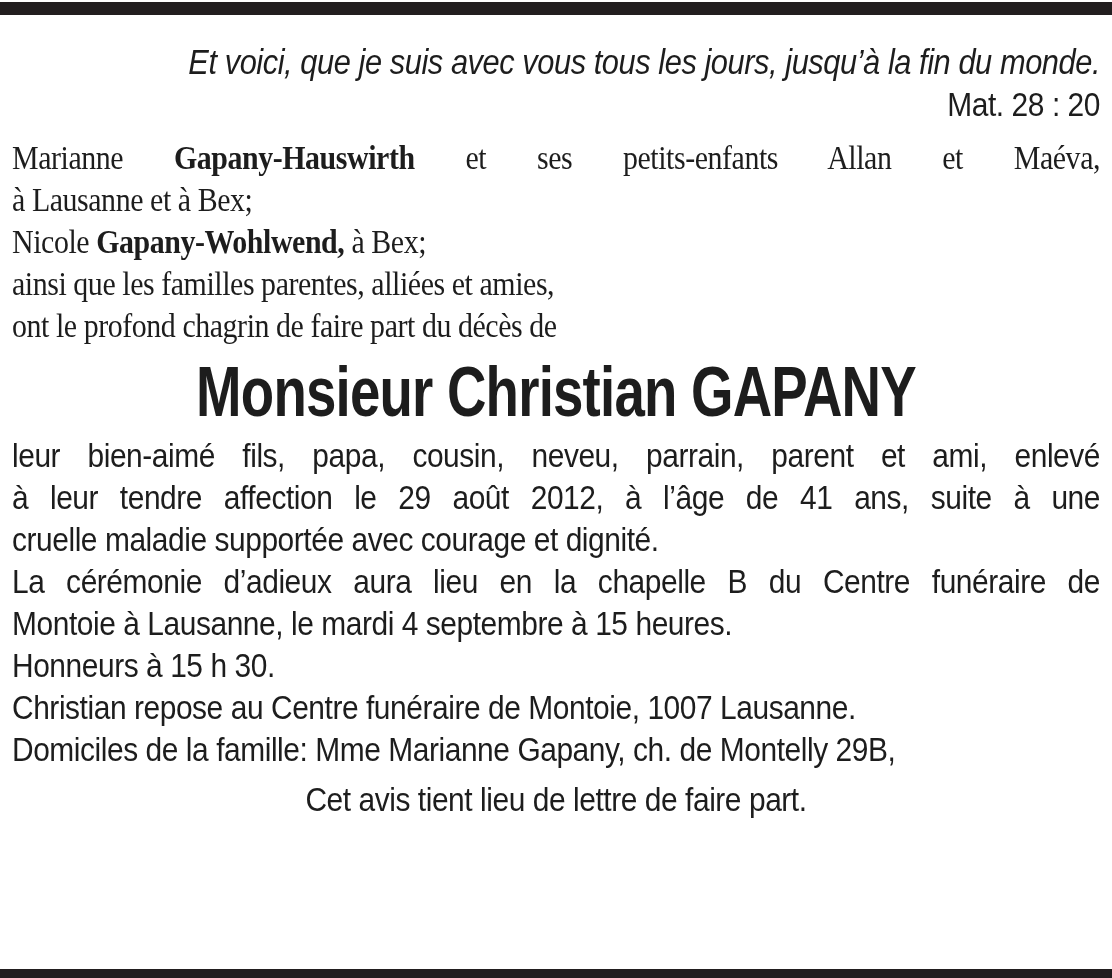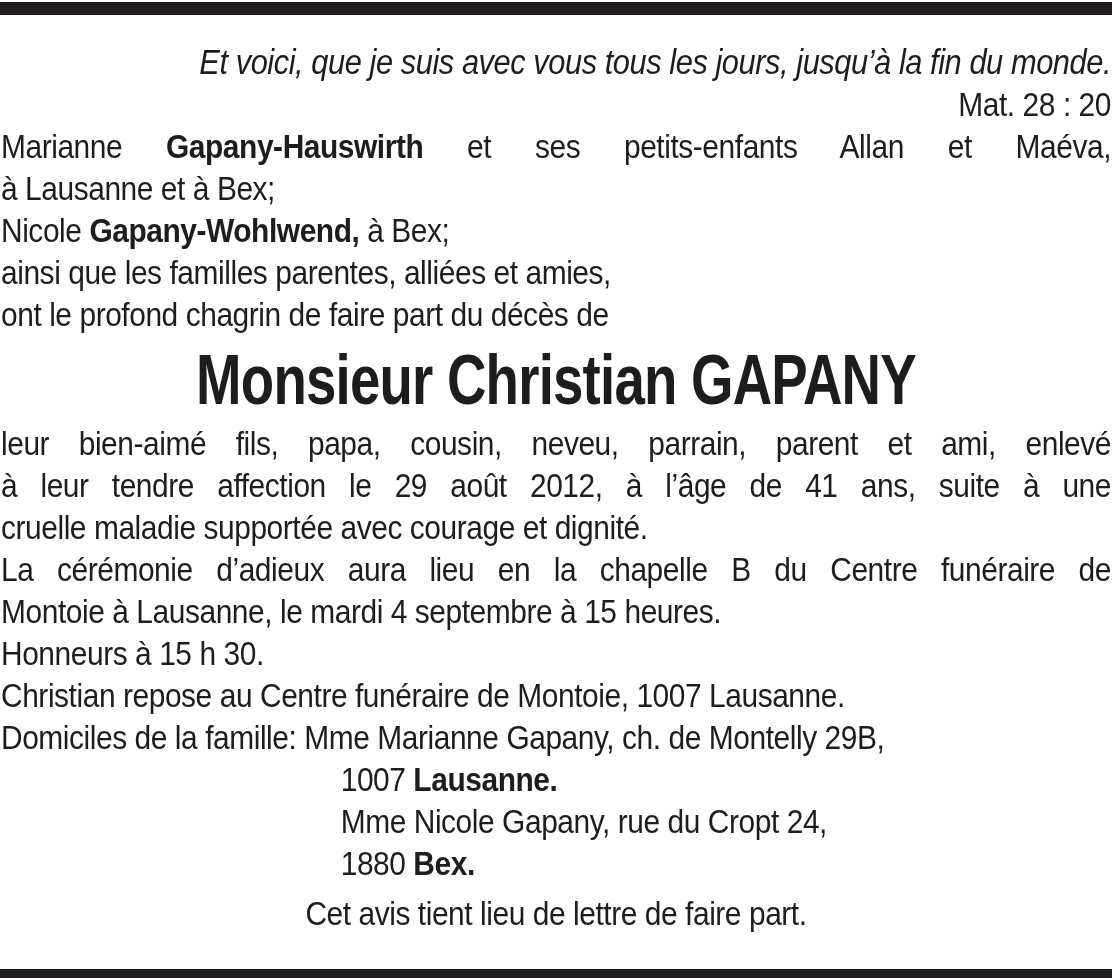--- a/index.html
+++ b/index.html
@@ -10,42 +10,42 @@
   *{margin:0;padding:0;box-sizing:border-box;}
   html,body{background:var(--paper);}
   body{
     width:1112px;height:978px;position:relative;overflow:hidden;
     font-family:"Liberation Sans","DejaVu Sans",sans-serif;
     color:var(--ink);
   }
   .bar{background:var(--bar);width:100%;}
   .bar.top{height:13px;margin-top:2px;}
   .bar.bottom{position:absolute;left:0;right:0;bottom:0;height:9px;}
-  main{padding:0 1px;}
+  main{padding:0 12px;}
   
   .line{
     display:block;
     font-size:34px;line-height:42px;
     letter-spacing:-0.5px;
     width:113.64%;
     transform:scaleX(0.88);
     transform-origin:0 0;
     white-space:nowrap;
   }
   .just{
     white-space:normal;
     text-align:justify;
     text-align-last:justify;
   }
   .right{text-align:right;}
   .center{text-align:center;}
   .italic{font-style:italic;font-size:35px;}
   b{font-weight:bold;}
   .quote-block{margin-top:26px;}
-  .family-block{}
+  .family-block{margin-top:12px;font-family:Liberation Serif, serif;}
   .deceased{
     font-size:70px;line-height:84px;font-weight:bold;
     letter-spacing:-1px;
     width:128.2%;
     transform:scaleX(0.78);
     transform-origin:0 0;
     text-align:center;
     margin-top:3px;
     white-space:nowrap;
   }
@@ -79,23 +79,18 @@
     <div class="line just">leur bien-aimé fils, papa, cousin, neveu, parrain, parent et ami, enlevé</div>
     <div class="line just">à leur tendre affection le 29 août 2012, à l’âge de 41 ans, suite à une</div>
     <div class="line">cruelle maladie supportée avec courage et dignité.</div>
     <div class="line just">La cérémonie d’adieux aura lieu en la chapelle B du Centre funéraire de</div>
     <div class="line">Montoie à Lausanne, le mardi 4 septembre à 15 heures.</div>
     <div class="line">Honneurs à 15 h 30.</div>
     <div class="line">Christian repose au Centre funéraire de Montoie, 1007 Lausanne.</div>
     <div class="line">Domiciles de la famille: Mme Marianne Gapany, ch. de Montelly 29B,</div>
   </div>
 
-  <div>
-    <div class="line indent"><span>1007 </span><b>Lausanne.</b></div>
-    <div class="line indent">Mme Nicole Gapany, rue du Cropt 24,</div>
-    <div class="line indent"><span>1880 </span><b>Bex.</b></div>
-  </div>
 
   <div class="line center footer-line">Cet avis tient lieu de lettre de faire part.</div>
 
 </main>
 
 <div class="bar bottom"></div>
 
 </body></html>

